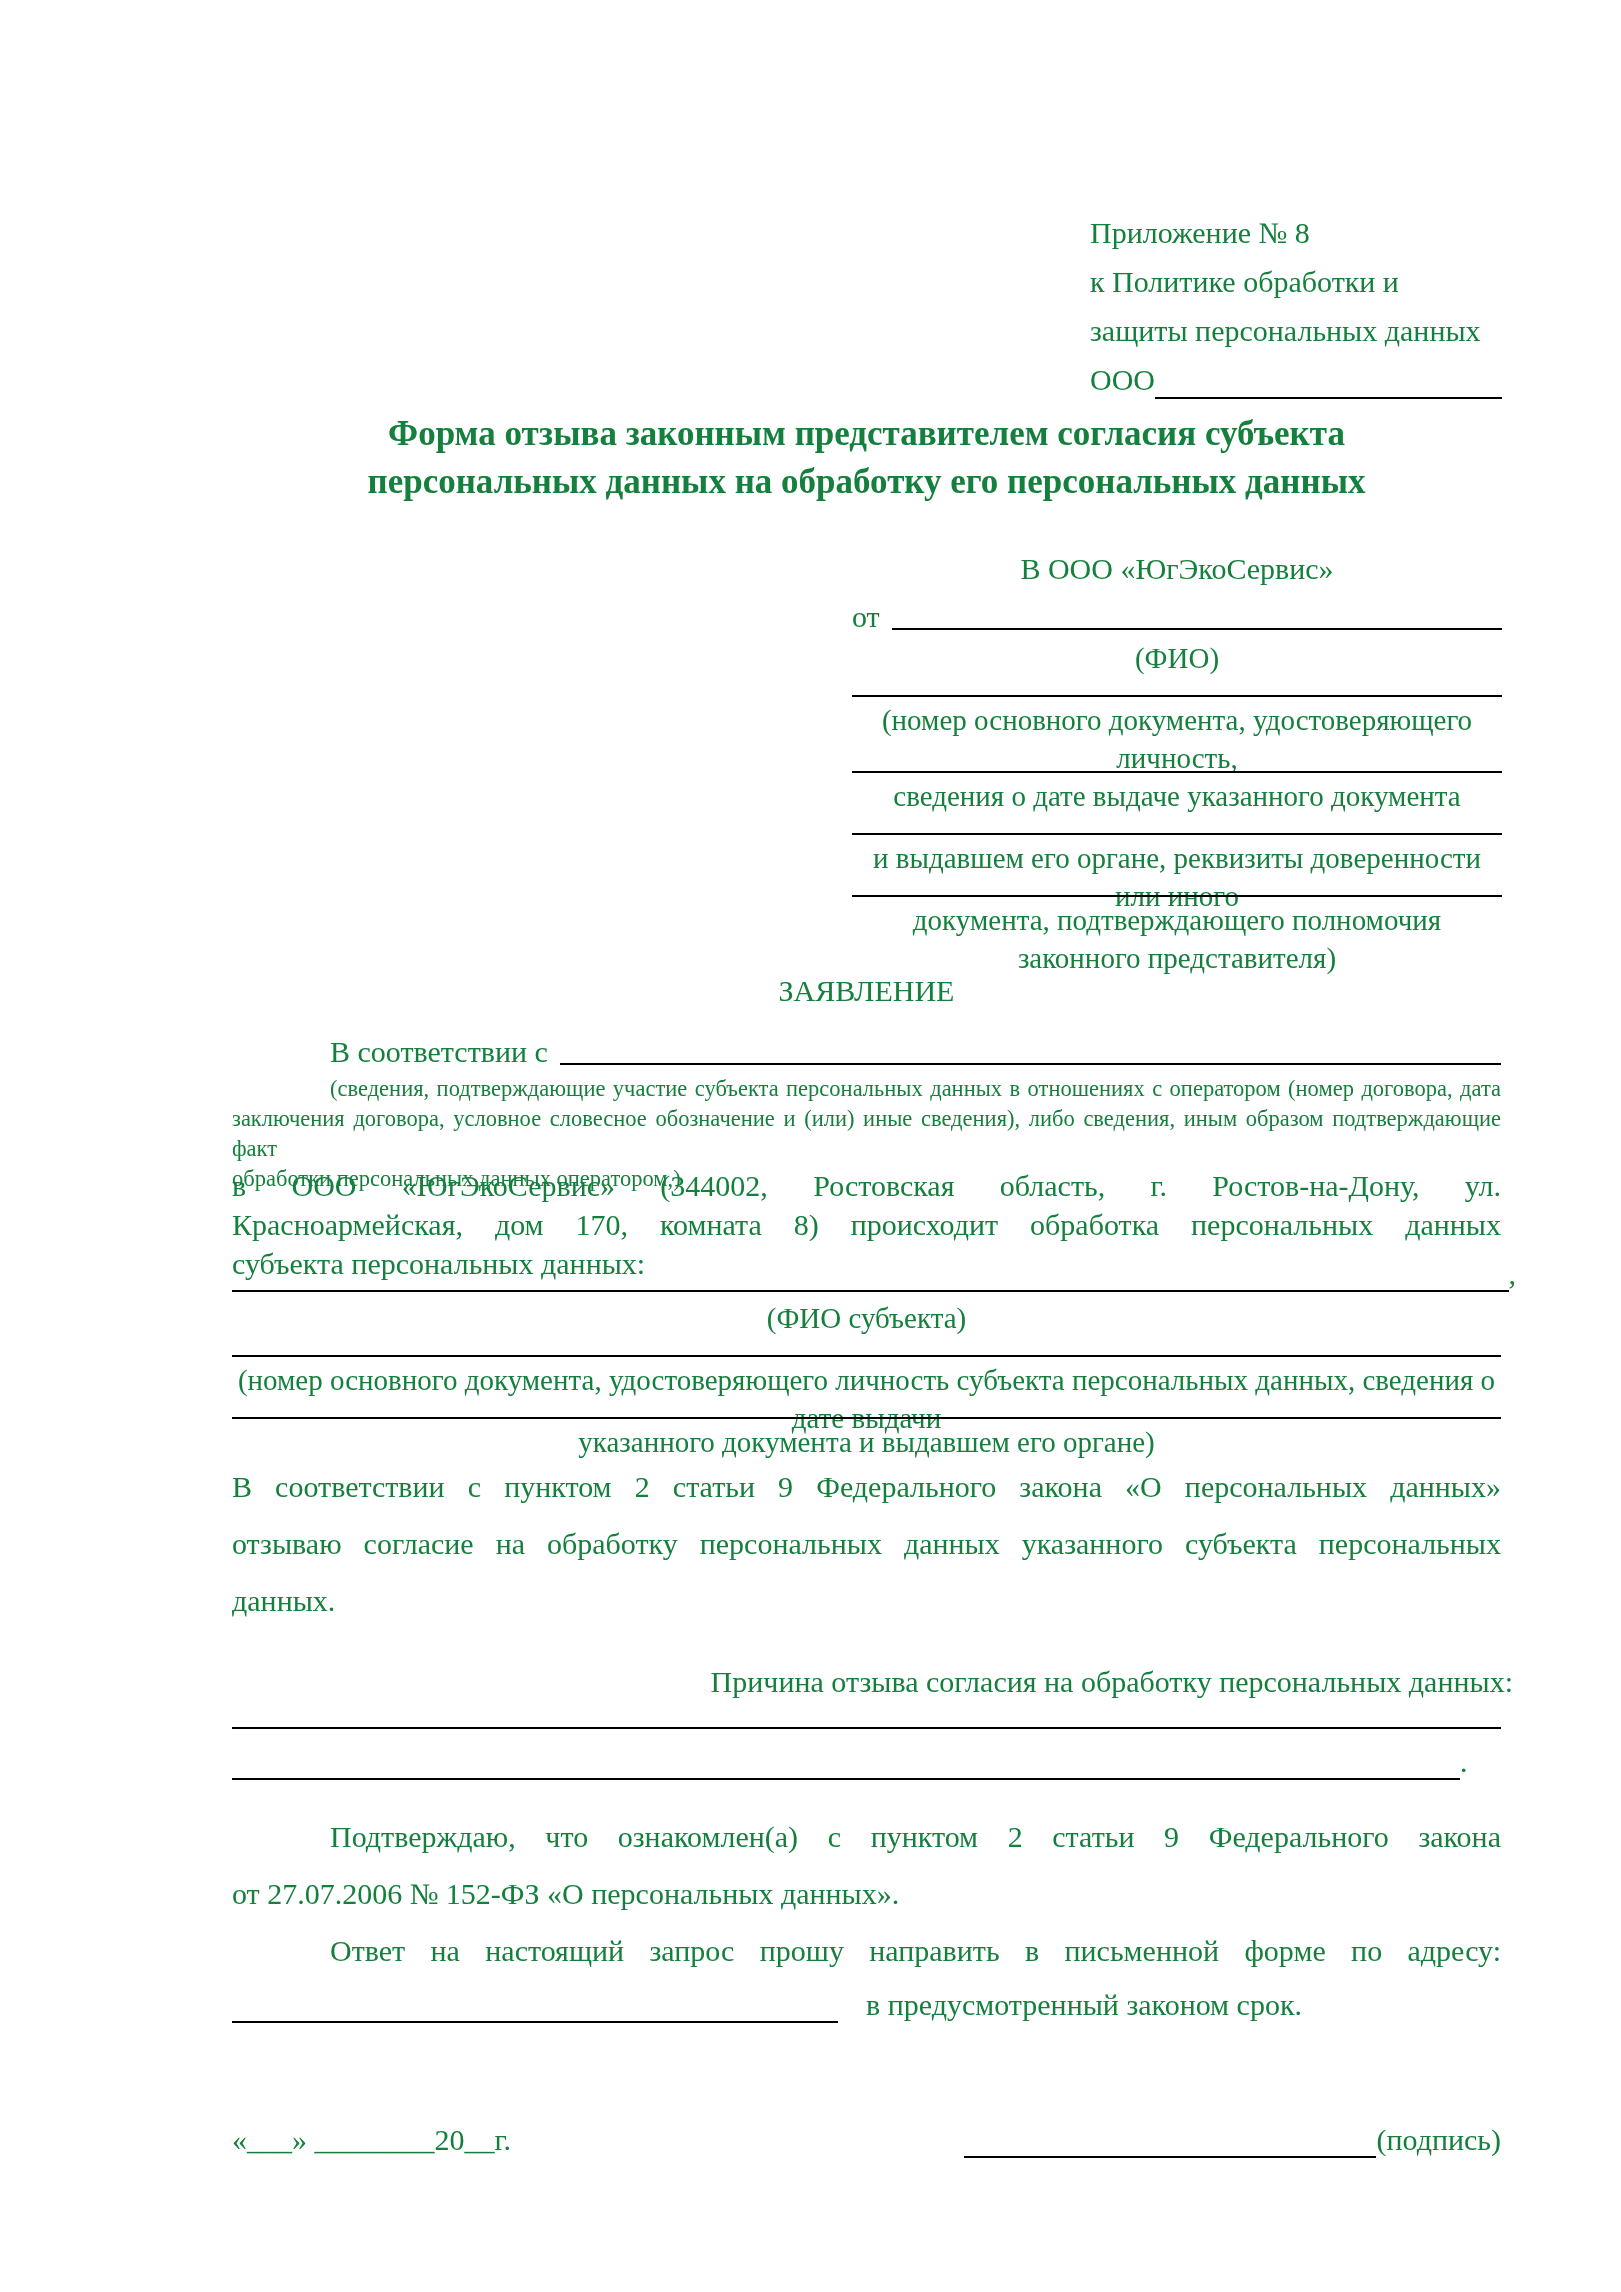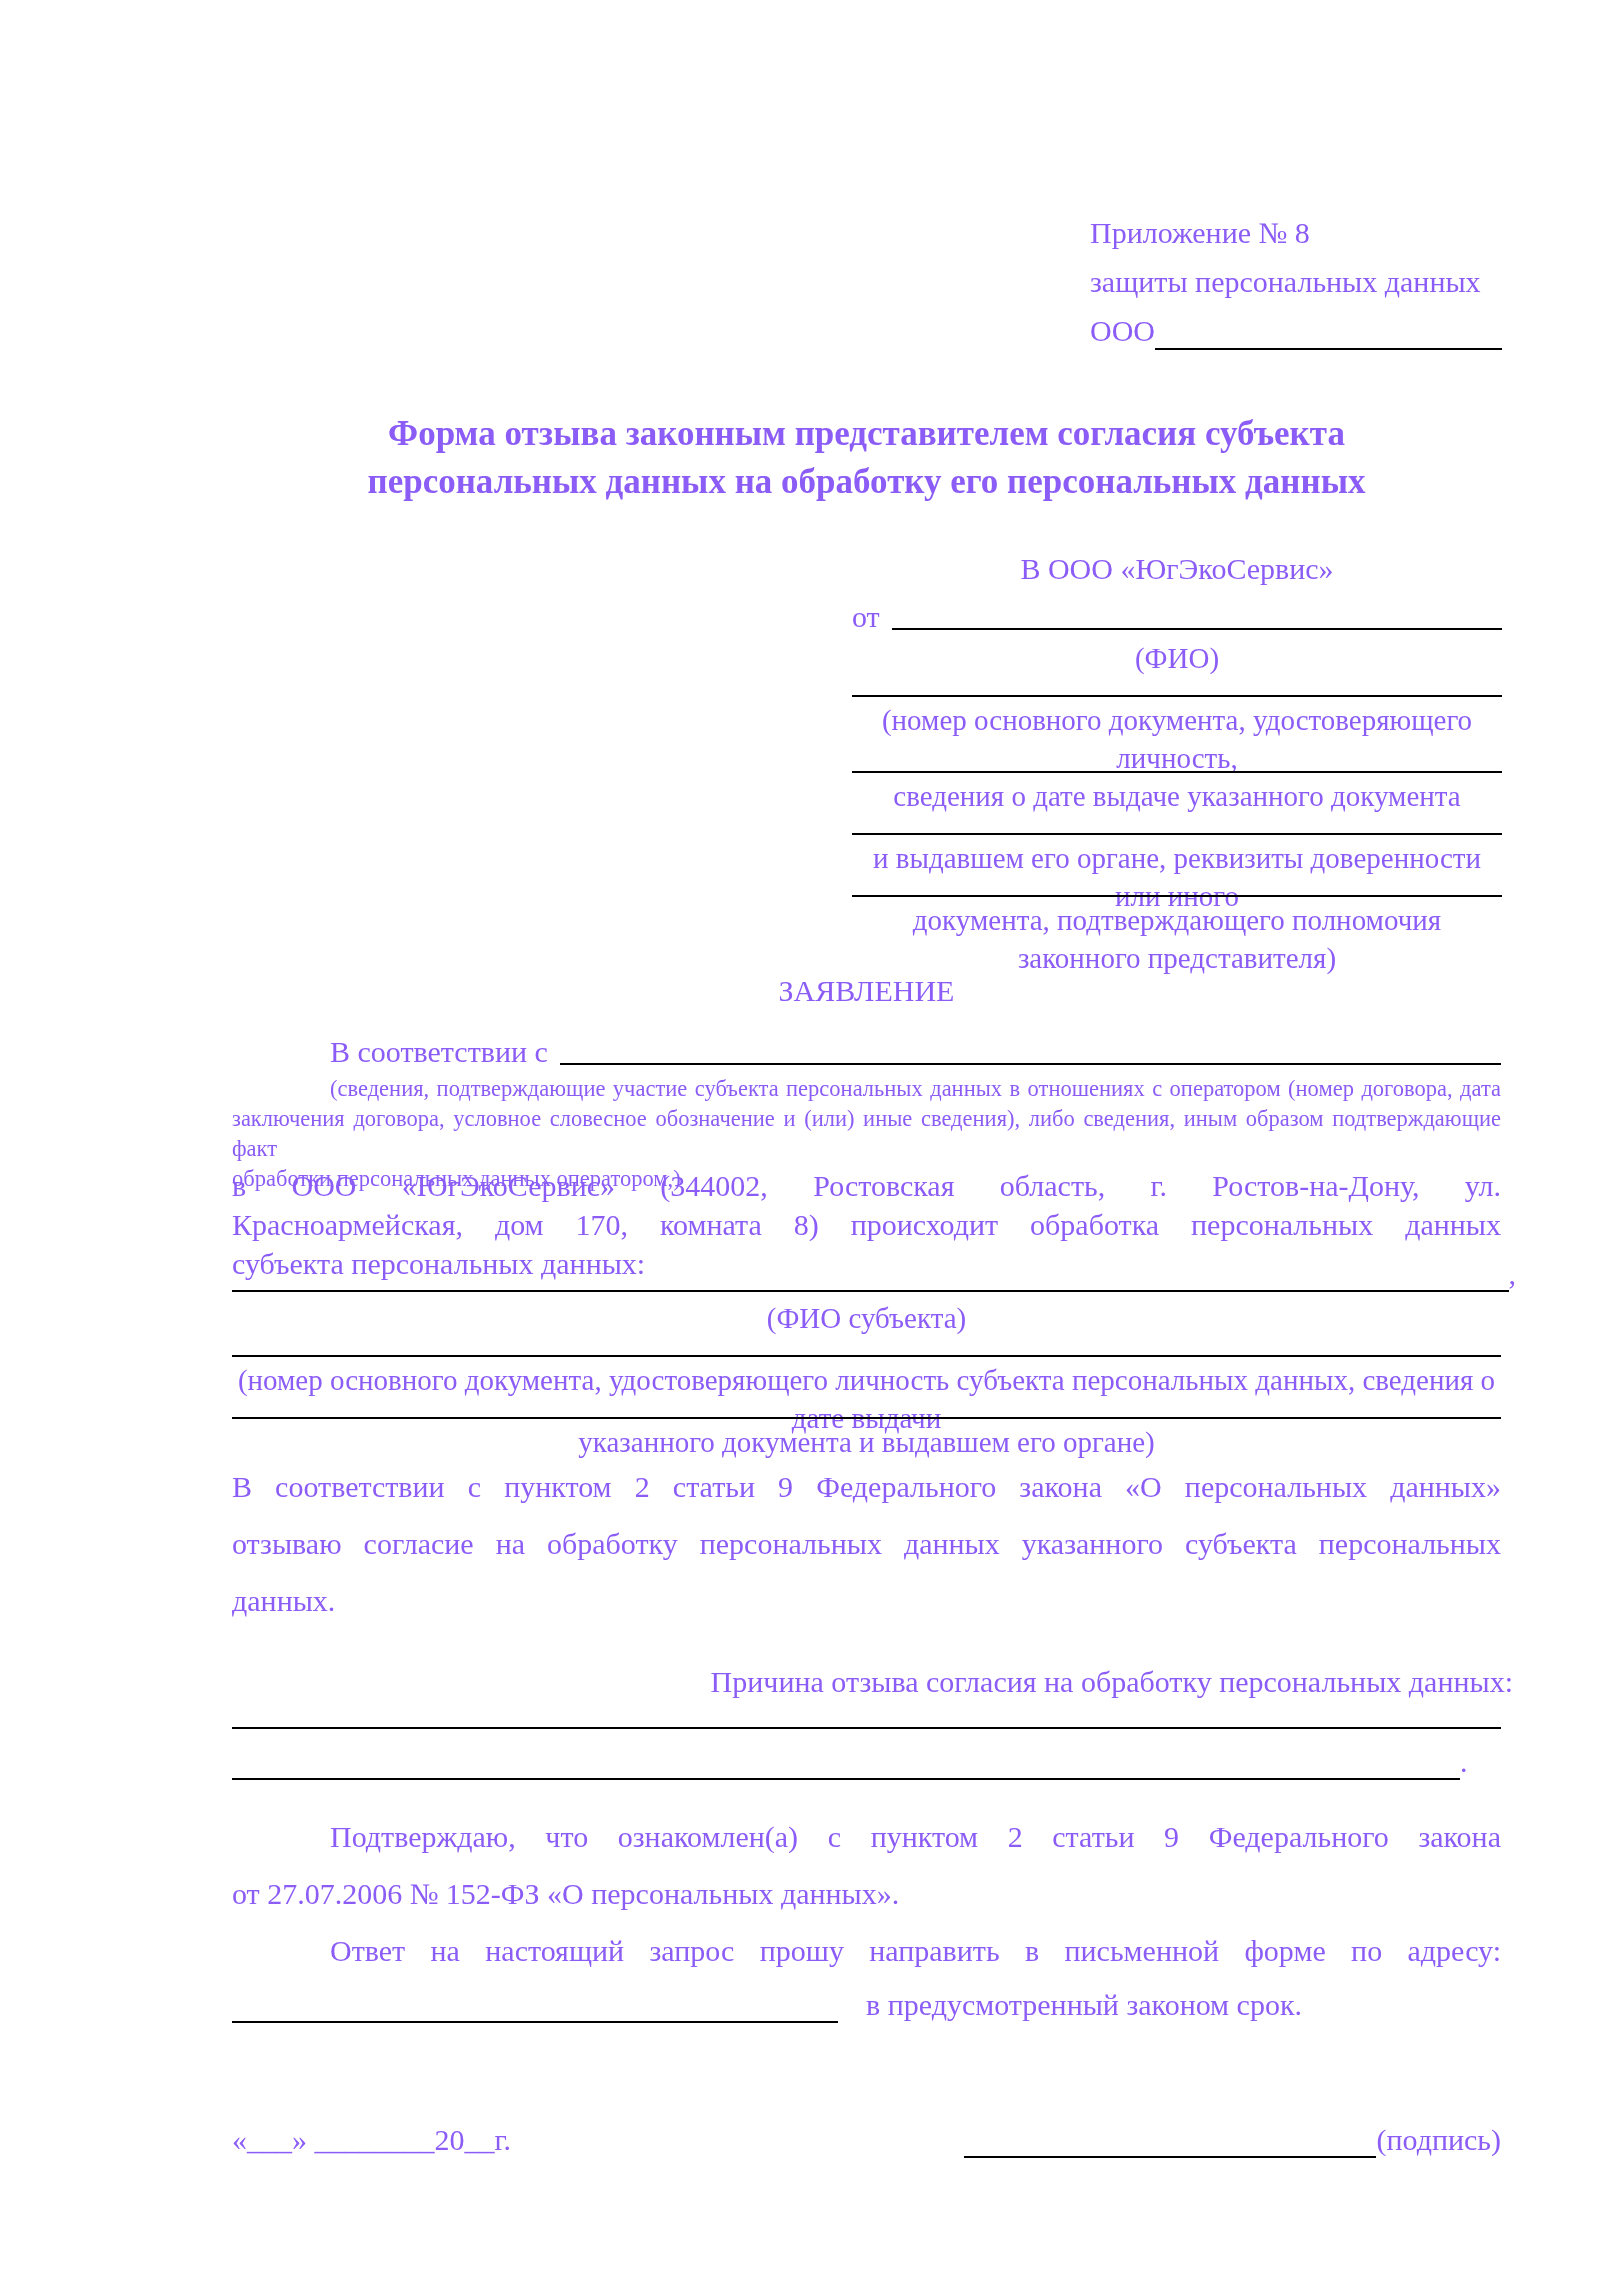--- a/index.html
+++ b/index.html
@@ -1,19 +1,19 @@
 <!DOCTYPE html>
 <html><head>
 <meta charset="utf-8">
 <style>
   html,body{margin:0;padding:0;background:#ffffff;}
   .page{
     position:relative;
     width:1621px;height:2293px;
-    background:#ffffff;color:#8b5cf6;
+    background:#ffffff;color:#15803d;
     font-family:"Liberation Serif","DejaVu Serif",serif;
     font-size:30px;line-height:1.2;
     overflow:hidden;
   }
   .abs{position:absolute;}
   .b{font-weight:bold;}
   .c{text-align:center;}
   .j{text-align:justify;text-align-last:justify;}
   .row{display:flex;align-items:flex-end;}
   .fill-line{flex:1;border-bottom:2.9px solid #000;margin-bottom:4.9px;}
@@ -26,20 +26,21 @@
   .law{line-height:57px;}
   .addr{line-height:39px;}
 </style>
 </head>
 <body>
 
 <div class="page">
 
   <div class="abs hdr" style="left:1090px;top:208px;width:412px;">
     <div>Приложение № 8</div>
+    <div>к Политике обработки и</div>
     <div>защиты персональных данных</div>
     <div class="row" style="height:49px;">
       <span>ООО</span>
         <span class="fill-line"></span>
     </div>
   </div>
 
   <div class="abs title b c" style="left:232px;top:410px;width:1269px;">
     <div>Форма отзыва законным представителем согласия субъекта</div>
     <div>персональных данных на обработку его персональных данных</div>

